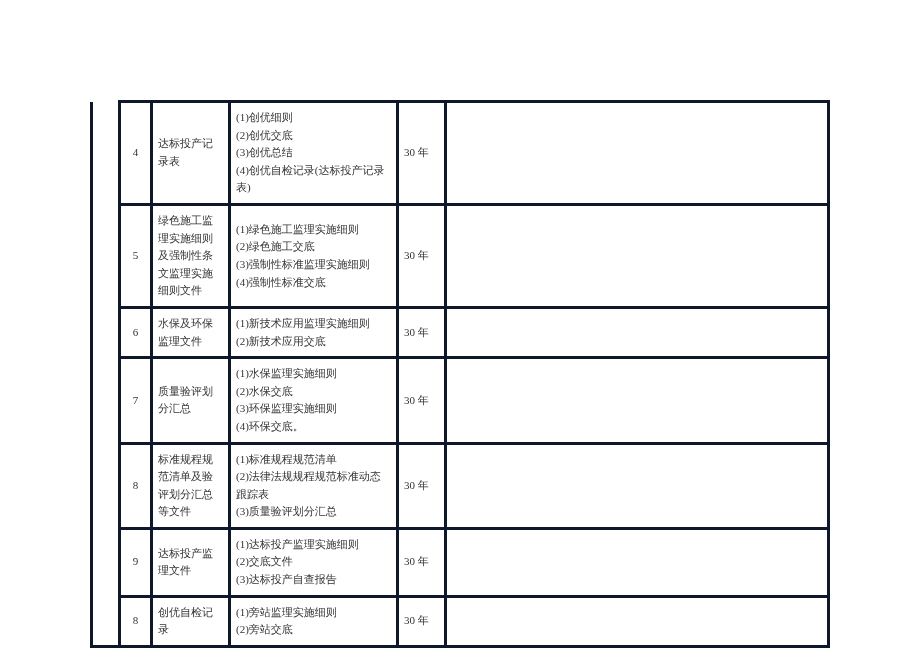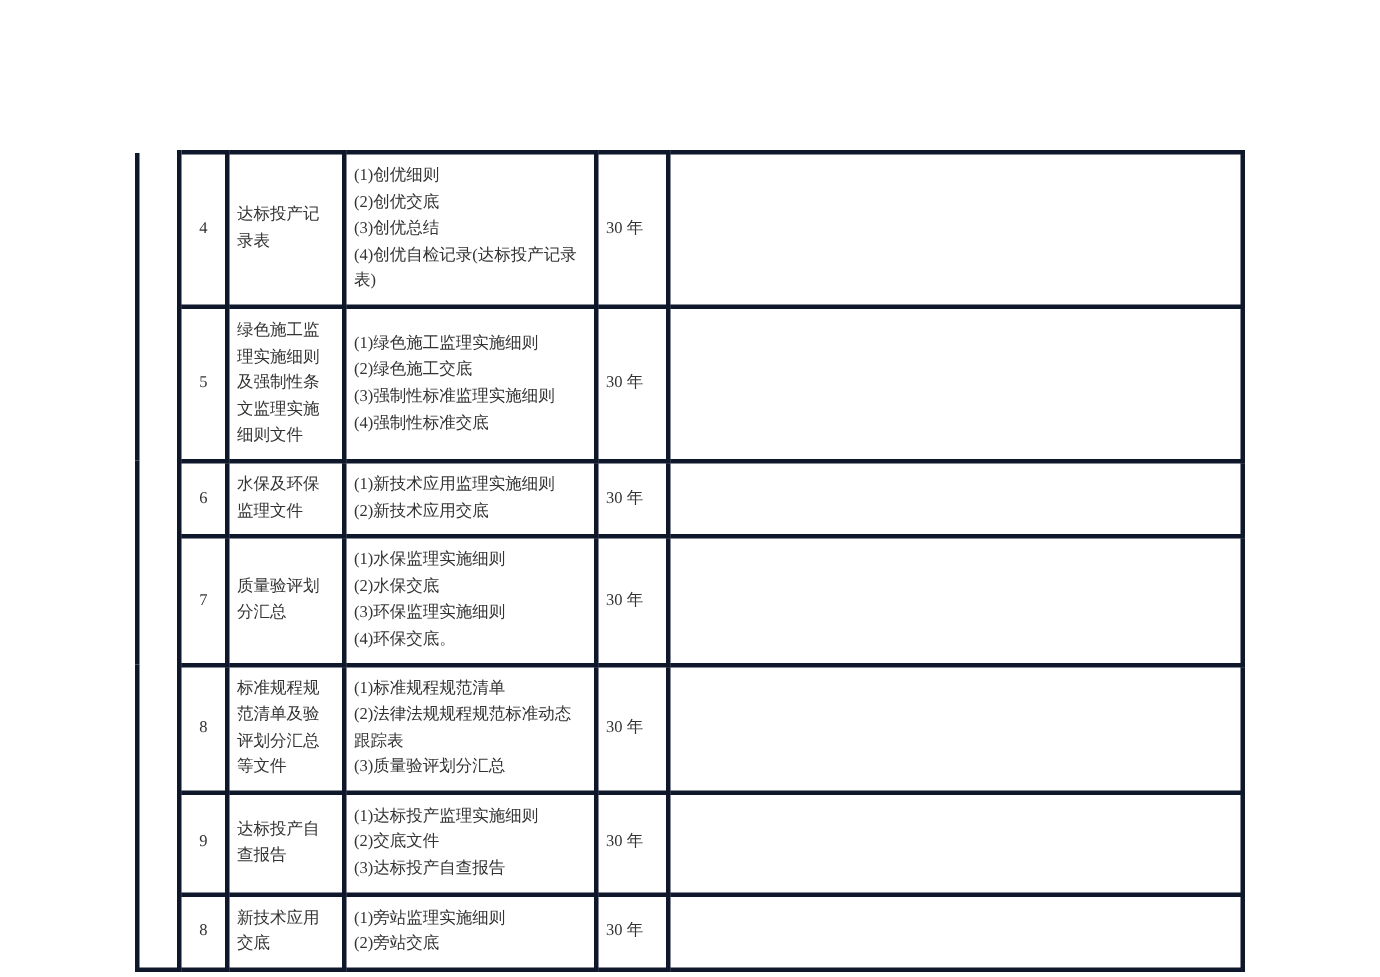--- a/index.html
+++ b/index.html
@@ -86,27 +86,27 @@
       </tr>
       <tr>
         <td class="col-1">8</td>
         <td>标准规程规范清单及验评划分汇总等文件</td>
         <td>(1)标准规程规范清单<br>(2)法律法规规程规范标准动态跟踪表<br>(3)质量验评划分汇总</td>
         <td class="col-4">30 年</td>
         <td></td>
       </tr>
       <tr>
         <td class="col-1">9</td>
-        <td>达标投产自查报告</td>
+        <td>达标投产监理文件</td>
         <td>(1)达标投产监理实施细则<br>(2)交底文件<br>(3)达标投产自查报告</td>
         <td class="col-4">30 年</td>
         <td></td>
       </tr>
       <tr>
         <td class="col-1">8</td>
-        <td>新技术应用交底</td>
+        <td>创优自检记录</td>
         <td>(1)旁站监理实施细则<br>(2)旁站交底</td>
         <td class="col-4">30 年</td>
         <td></td>
       </tr>
     </tbody>
   </table>
 </div>
 
 </body></html>

